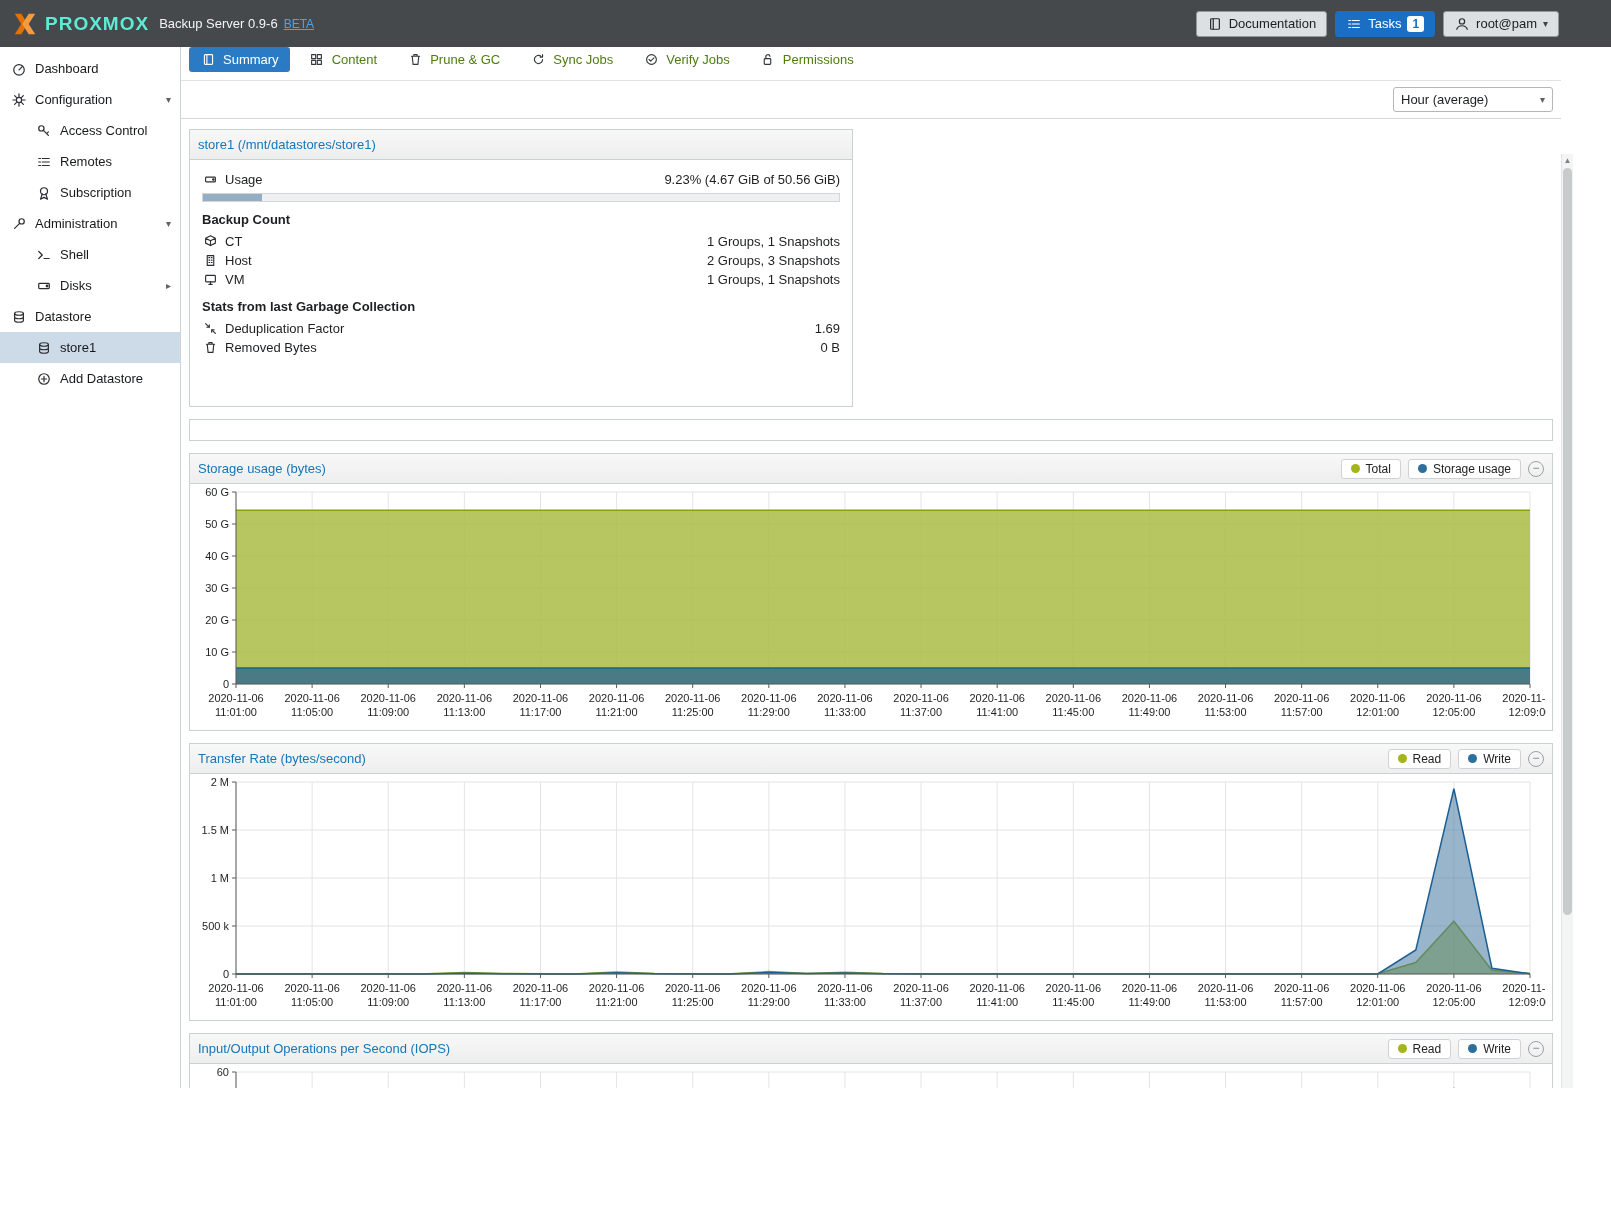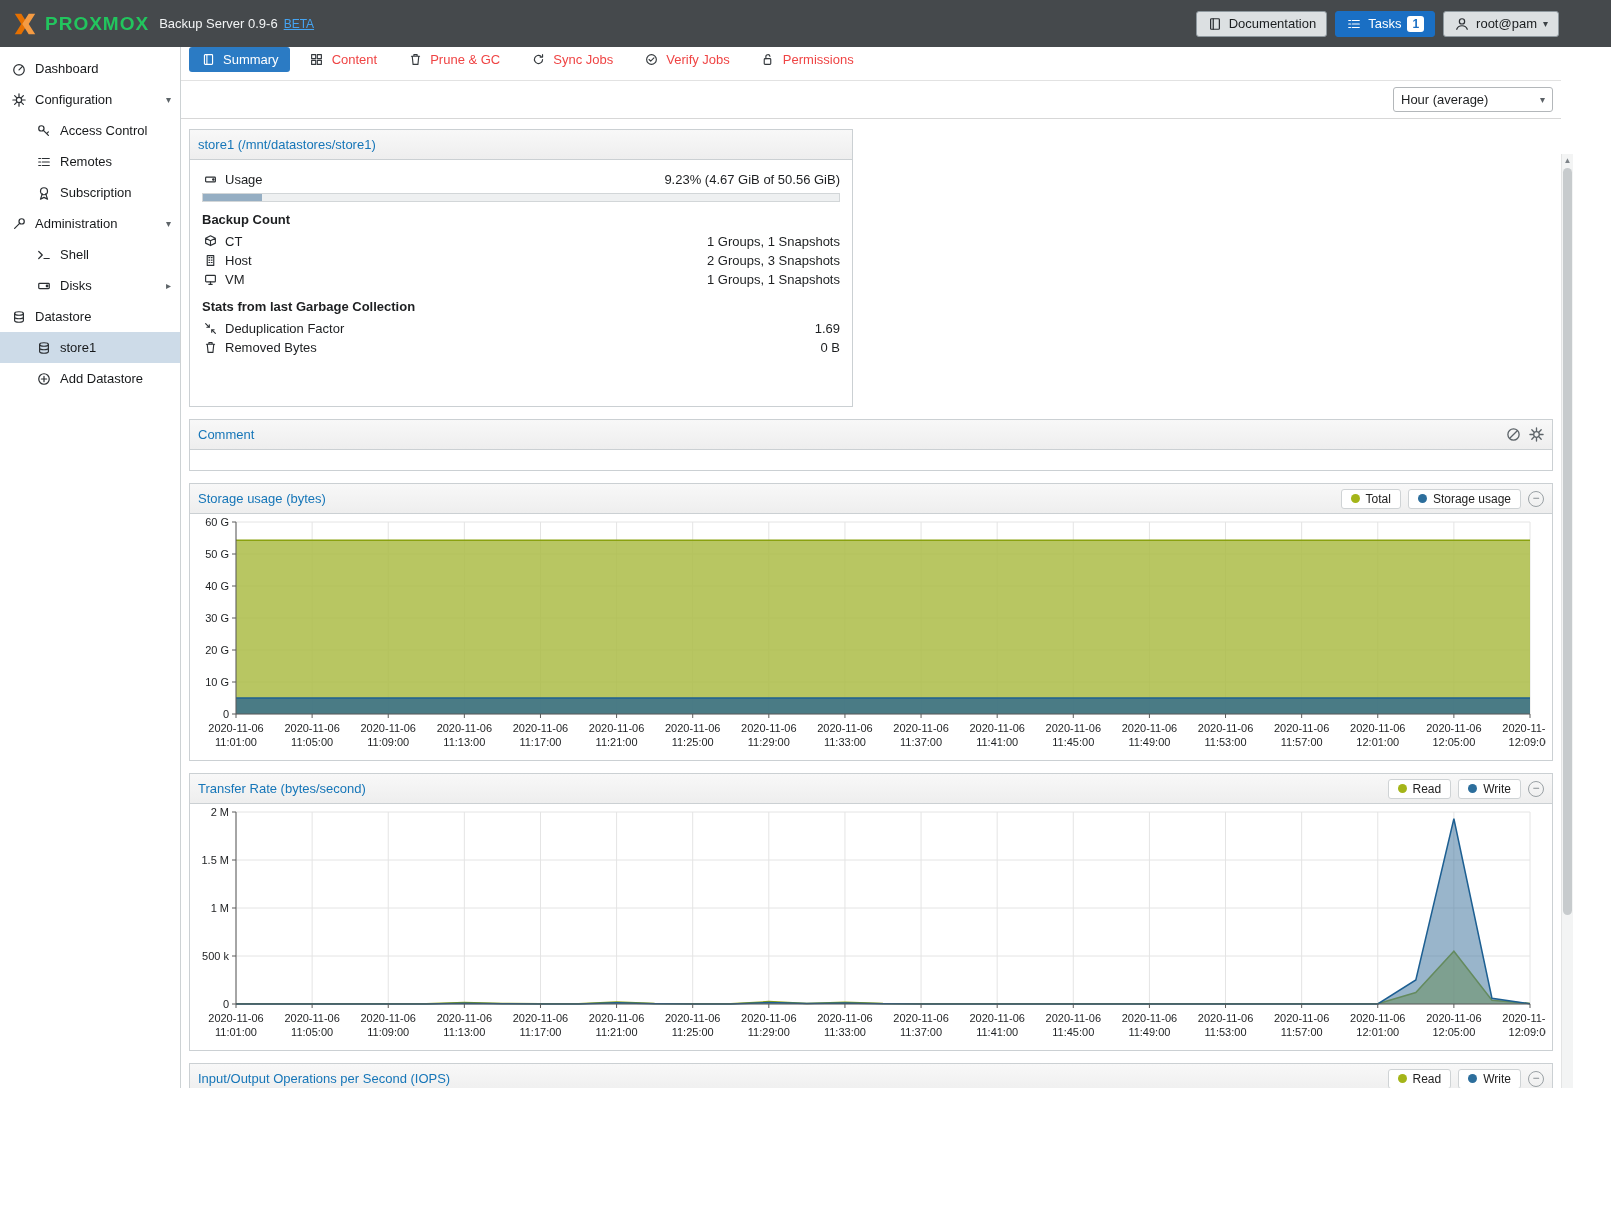--- a/index.html
+++ b/index.html
@@ -4,42 +4,42 @@
 <style>
   * { box-sizing: border-box; }
   html,body { margin:0; padding:0; }
   body {
     width:1611px; height:1206px; overflow:hidden; background:#fff;
     font-family:"Liberation Sans","DejaVu Sans",sans-serif; font-size:13px; color:#1d1f21;
   }
   
   .app-header { height:47px; background:#45494c; display:flex; align-items:center; padding:0 52px 0 12px; }
   .logo { display:flex; align-items:center; gap:7px; }
-  .logo-word { color:#22c55e; font-weight:bold; font-size:19px; letter-spacing:1px; }
+  .logo-word { color:#5eead4; font-weight:bold; font-size:19px; letter-spacing:1px; }
   .hdr-sub { color:#f2f4f5; margin-left:10px; font-size:13px; }
   .beta { color:#45a4f2; margin-left:6px; font-size:12px; text-decoration:underline; cursor:pointer; }
   .hdr-right { margin-left:auto; display:flex; gap:8px; align-items:center; }
   .hbtn { height:26px; display:flex; align-items:center; gap:6px; padding:0 10px; border:1px solid #8f999f;
           border-radius:3px; background:#dce0e2; color:#1b1e20; cursor:pointer; }
   .hbtn.blue { background:#1a6fc4; border-color:#1a6fc4; color:#fff; }
   .badge { background:#fff; color:#1a6fc4; font-weight:bold; font-size:12px; border-radius:3px; padding:0 5px; line-height:16px; }
   .caret { font-size:10px; color:#3c4246; }
   
   .app-body { display:flex; height:1041px; }
   .sidebar { width:181px; border-right:1px solid #cdd2d4; background:#fff; padding-top:6px; flex:none; }
   .s-item { height:31px; display:flex; align-items:center; gap:8px; padding-left:11px; position:relative; cursor:pointer; color:#17191b; }
   .s-item.lvl1 { padding-left:36px; }
   .s-item.selected { background:#cddbe8; }
   .s-caret { position:absolute; right:9px; color:#5d6putes468; color:#5d6468; font-size:10px; }
   .sicon { width:16px; display:flex; justify-content:center; color:#2b2f33; flex:none; }
   .ic { stroke:currentColor; fill:none; stroke-width:1.4; stroke-linecap:round; stroke-linejoin:round; }
   .main { flex:1; display:flex; flex-direction:column; position:relative; padding-right:50px; }
   .page-title { color:#1676b8; font-size:15px; padding:10px 0 8px 10px; }
   .tabs { display:flex; gap:8px; padding:0 0 8px 8px; align-items:center; }
-  .tab { display:flex; align-items:center; gap:7px; padding:5px 11px; border-radius:3px; color:#ef4444; cursor:pointer; }
+  .tab { display:flex; align-items:center; gap:7px; padding:5px 11px; border-radius:3px; color:#4d7c0f; cursor:pointer; }
   .tab .sicon { color:#34393d; }
   .tab.active { background:#2b7bc4; color:#fff; }
   .tab.active .sicon { color:#fff; }
   .toolbar { height:39px; border-top:1px solid #e2e2e2; border-bottom:1px solid #d7d7d7; display:flex; align-items:center;
              justify-content:flex-end; padding:0 8px; }
   .select { width:160px; height:25px; border:1px solid #b3b7ba; border-radius:3px; background:#fff; display:flex;
             align-items:center; justify-content:space-between; padding:11px 7px; cursor:pointer; }
   .select .caret { color:#5b6166; }
   .scrollarea { flex:1; overflow:hidden; padding:10px 8px 0 8px; }
   
@@ -372,37 +372,20 @@
                     </svg>
                 </span>
                 <span>Removed Bytes</span>
               </span>
               <span class="val">0 B</span>
             </div>
           </div>
         </div>
 
         <div class="panel comment-panel">
-          <div class="p-head">
-            <span class="p-title">Comment</span>
-            <span class="p-tools">
-              <span class="sicon" style="color:#5c6368">
-                <svg class="ic" width="15" height="15" viewBox="0 0 16 16">
-                    <circle cx="8" cy="8" r="6"></circle>
-                    <path d="M4.5 11.5l7-7"></path>
-                  </svg>
-              </span>
-              <span class="sicon" style="color:#5c6368">
-                <svg class="ic" width="15" height="15" viewBox="0 0 16 16">
-                    <circle cx="8" cy="8" r="3"></circle>
-                    <path d="M8 1v3M8 12v3M1 8h3M12 8h3M3 3l2 2M11 11l2 2M13 3l-2 2M5 11l-2 2"></path>
-                  </svg>
-              </span>
-            </span>
-          </div>
           <div class="p-body"></div>
         </div>
       </div>
 
       <div class="panel chart-panel">
         <div class="p-head">
           <span class="p-title">Storage usage (bytes)</span>
           <span class="p-tools">
             <span class="legend-chip">
               <span class="dot" style="background:#a4b519"></span>

